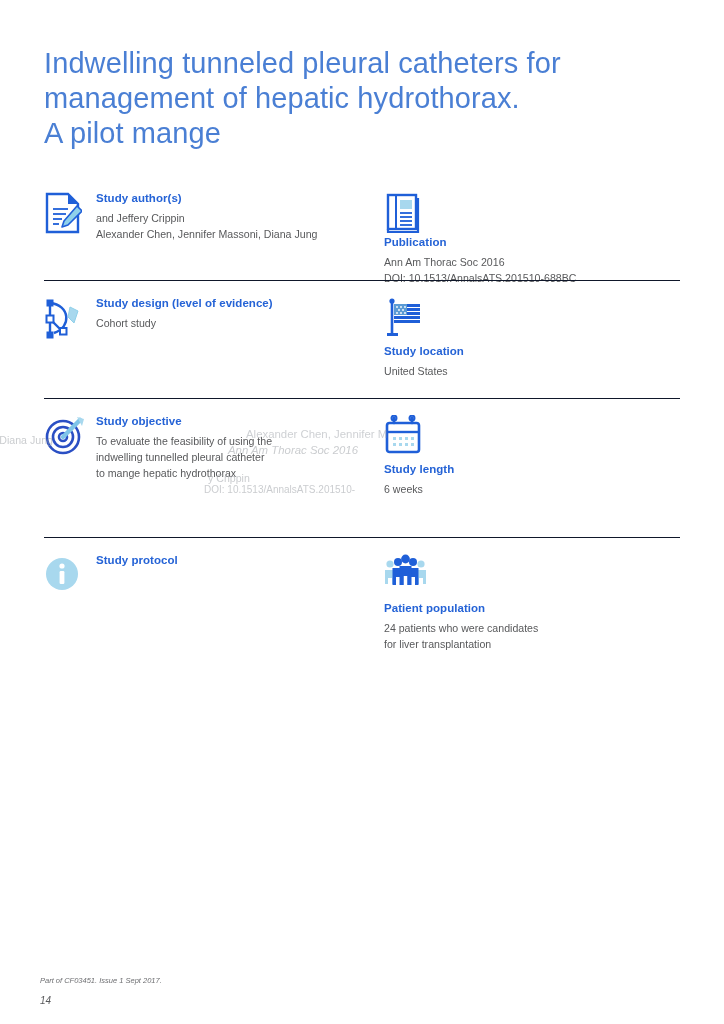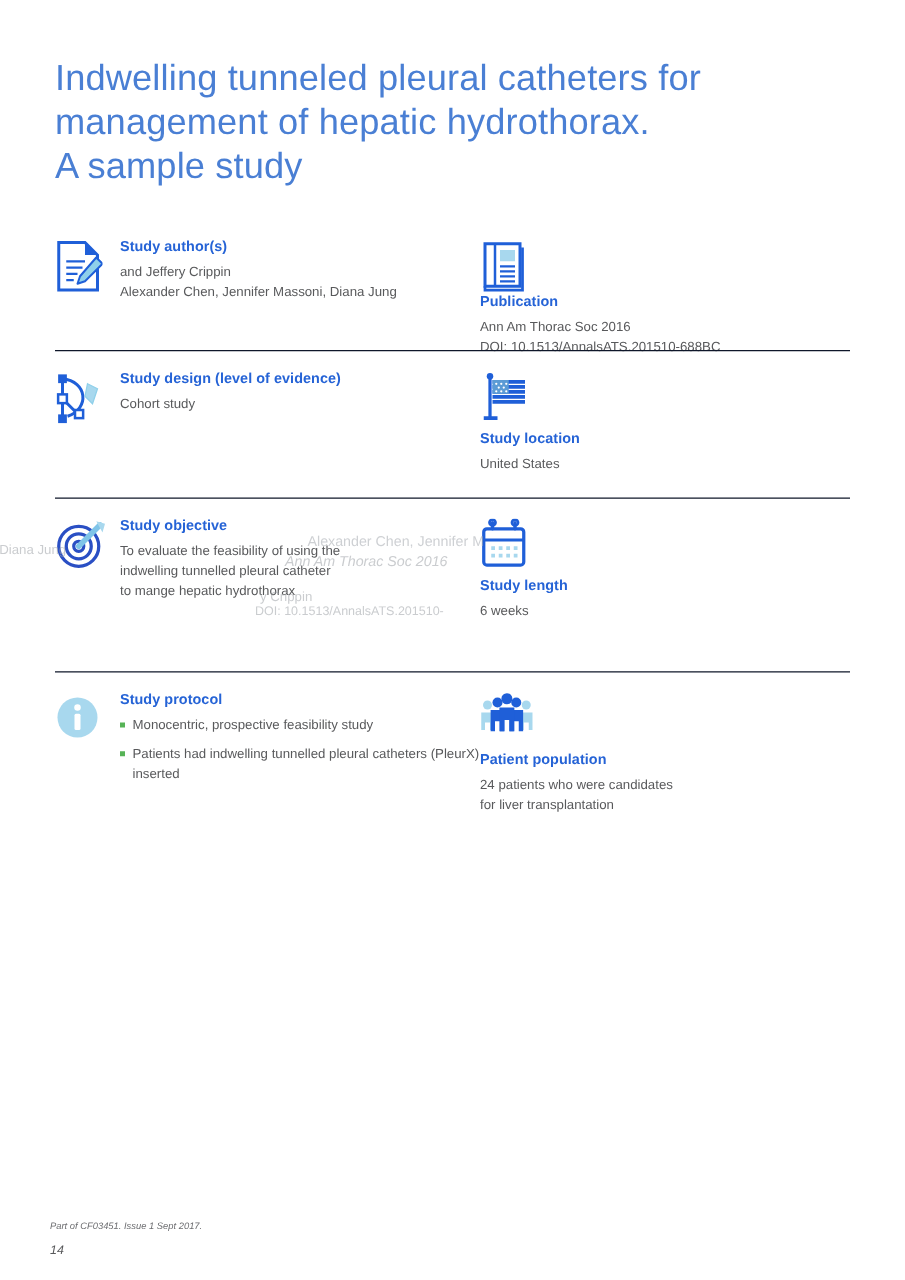--- a/index.html
+++ b/index.html
@@ -130,21 +130,21 @@
   svg { display: block; }
 </style>
 </head>
 <body>
 
 <div class="page">
 
   <div class="title">
     <span class="tline">Indwelling tunneled pleural catheters for</span>
     <span class="tline">management of hepatic hydrothorax.</span>
-    <span class="tline">A sample study</span>
+    <span class="tline">A pilot mange</span>
   </div>
 
   <div class="sections">
 
     <div class="srow first r1">
       <div class="cell left">
         <div class="icon-wrap">
           <svg width="38" height="42" viewBox="0 0 38 42">
             <path d="M3 2 H24 L34 12 V40 H3 Z" fill="none" stroke="#1f5fd8" stroke-width="2.4"></path>
             <path d="M24 2 L24 12 L34 12 Z" fill="#1f5fd8"></path>
@@ -282,24 +282,20 @@
       <div class="cell left">
         <div class="icon-wrap">
           <svg width="40" height="42" viewBox="0 0 40 42">
             <circle cx="18" cy="20" r="16" fill="#a8d8ee"></circle>
             <circle cx="18" cy="12" r="2.6" fill="#ffffff"></circle>
             <rect x="15.6" y="17" width="4.8" height="13" rx="1.2" fill="#ffffff"></rect>
           </svg>
         </div>
         <div class="txt">
           <div class="hd">Study protocol</div>
-          <ul class="bul">
-            <li>Monocentric, prospective feasibility study</li>
-            <li>Patients had indwelling tunnelled pleural catheters (PleurX) inserted</li>
-          </ul>
         </div>
       </div>
       <div class="cell right">
         <div class="icon-wrap">
           <svg width="44" height="42" viewBox="0 0 44 42">
             <g fill="#a8d8ee">
               <circle cx="6" cy="10" r="3.6"></circle>
               <path d="M1 16 h10 v14 h-3 v-6 h-4 v6 h-3 z"></path>
               <circle cx="37" cy="10" r="3.6"></circle>
               <path d="M32 16 h10 v14 h-3 v-6 h-4 v6 h-3 z"></path>

